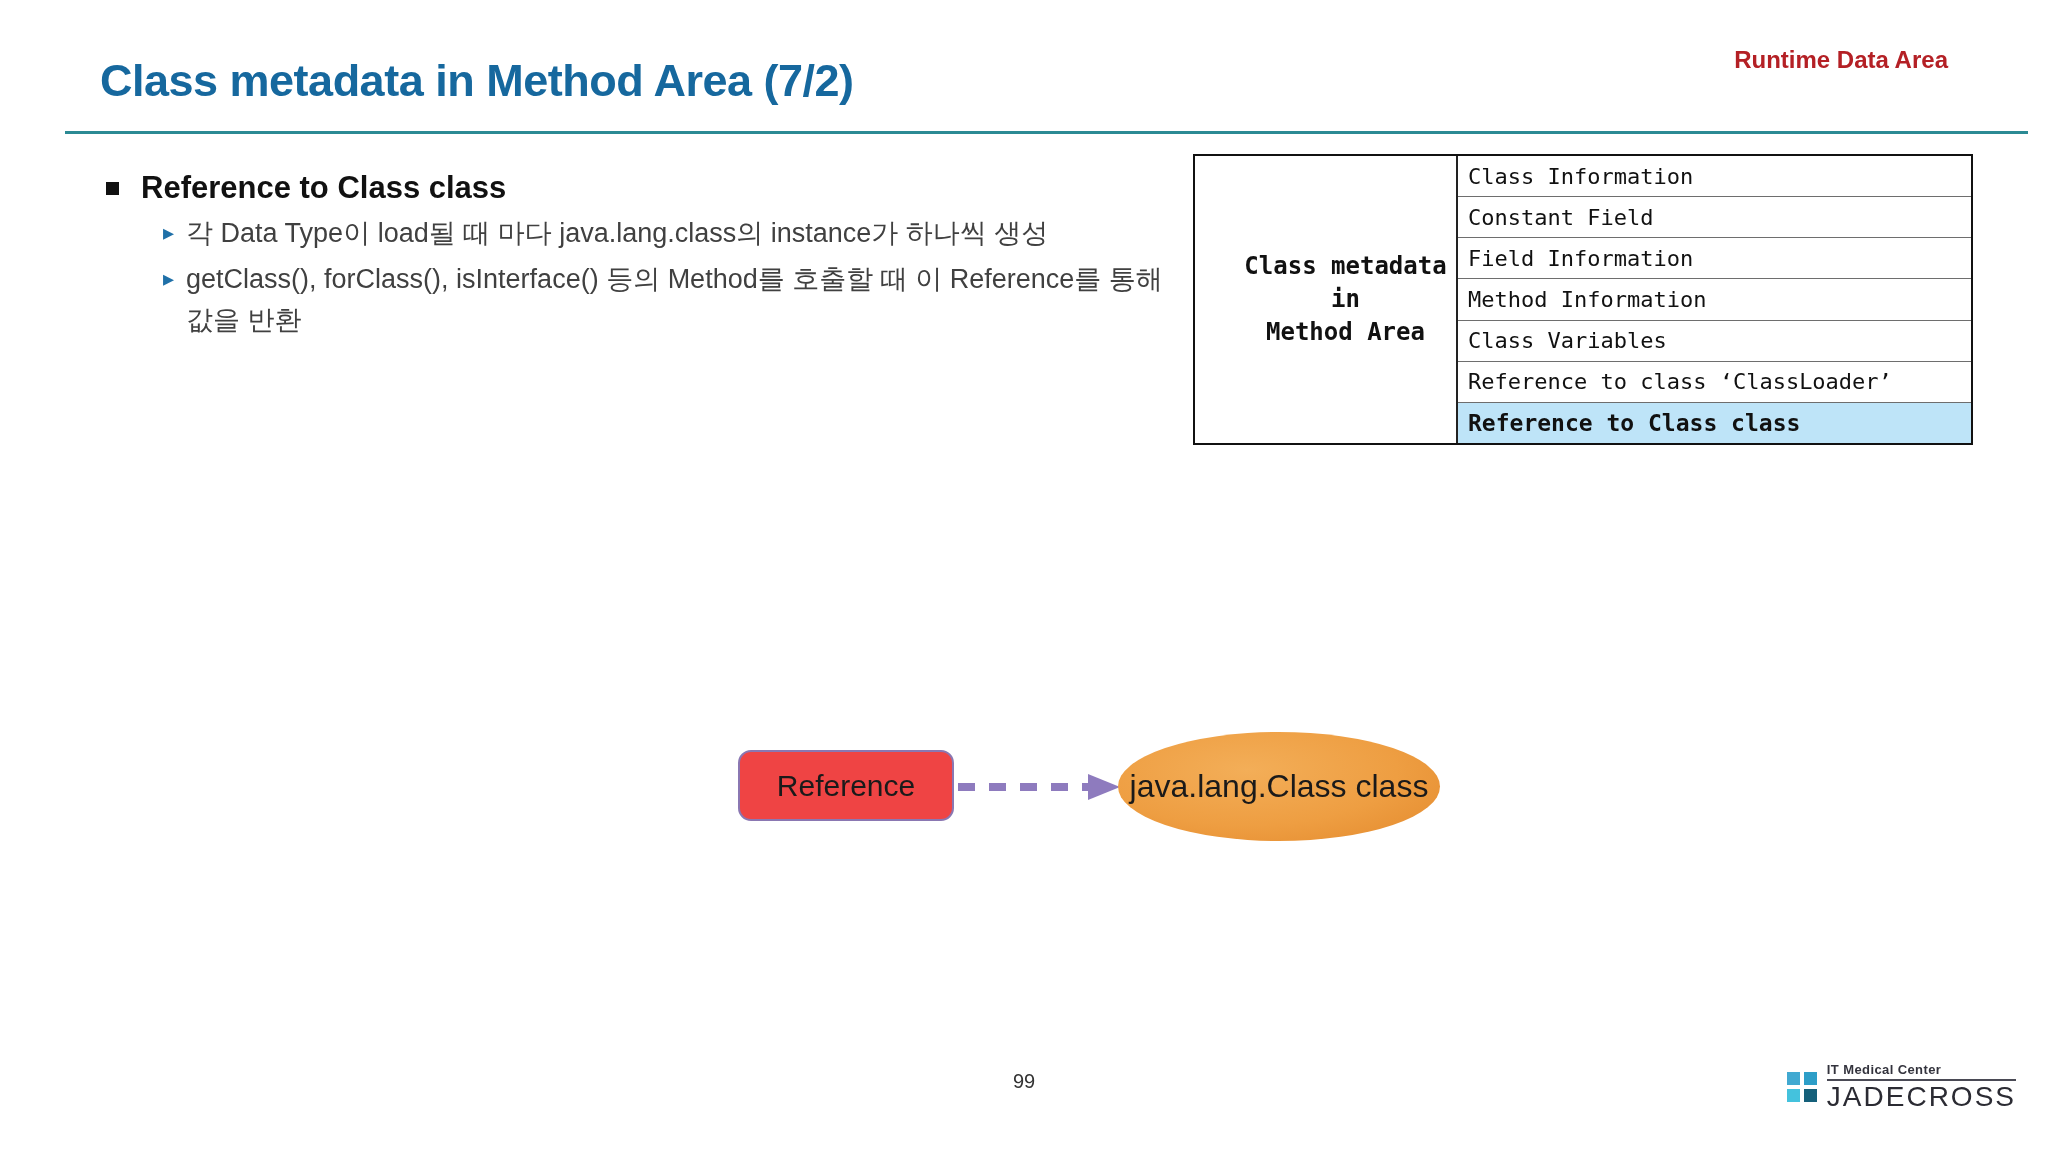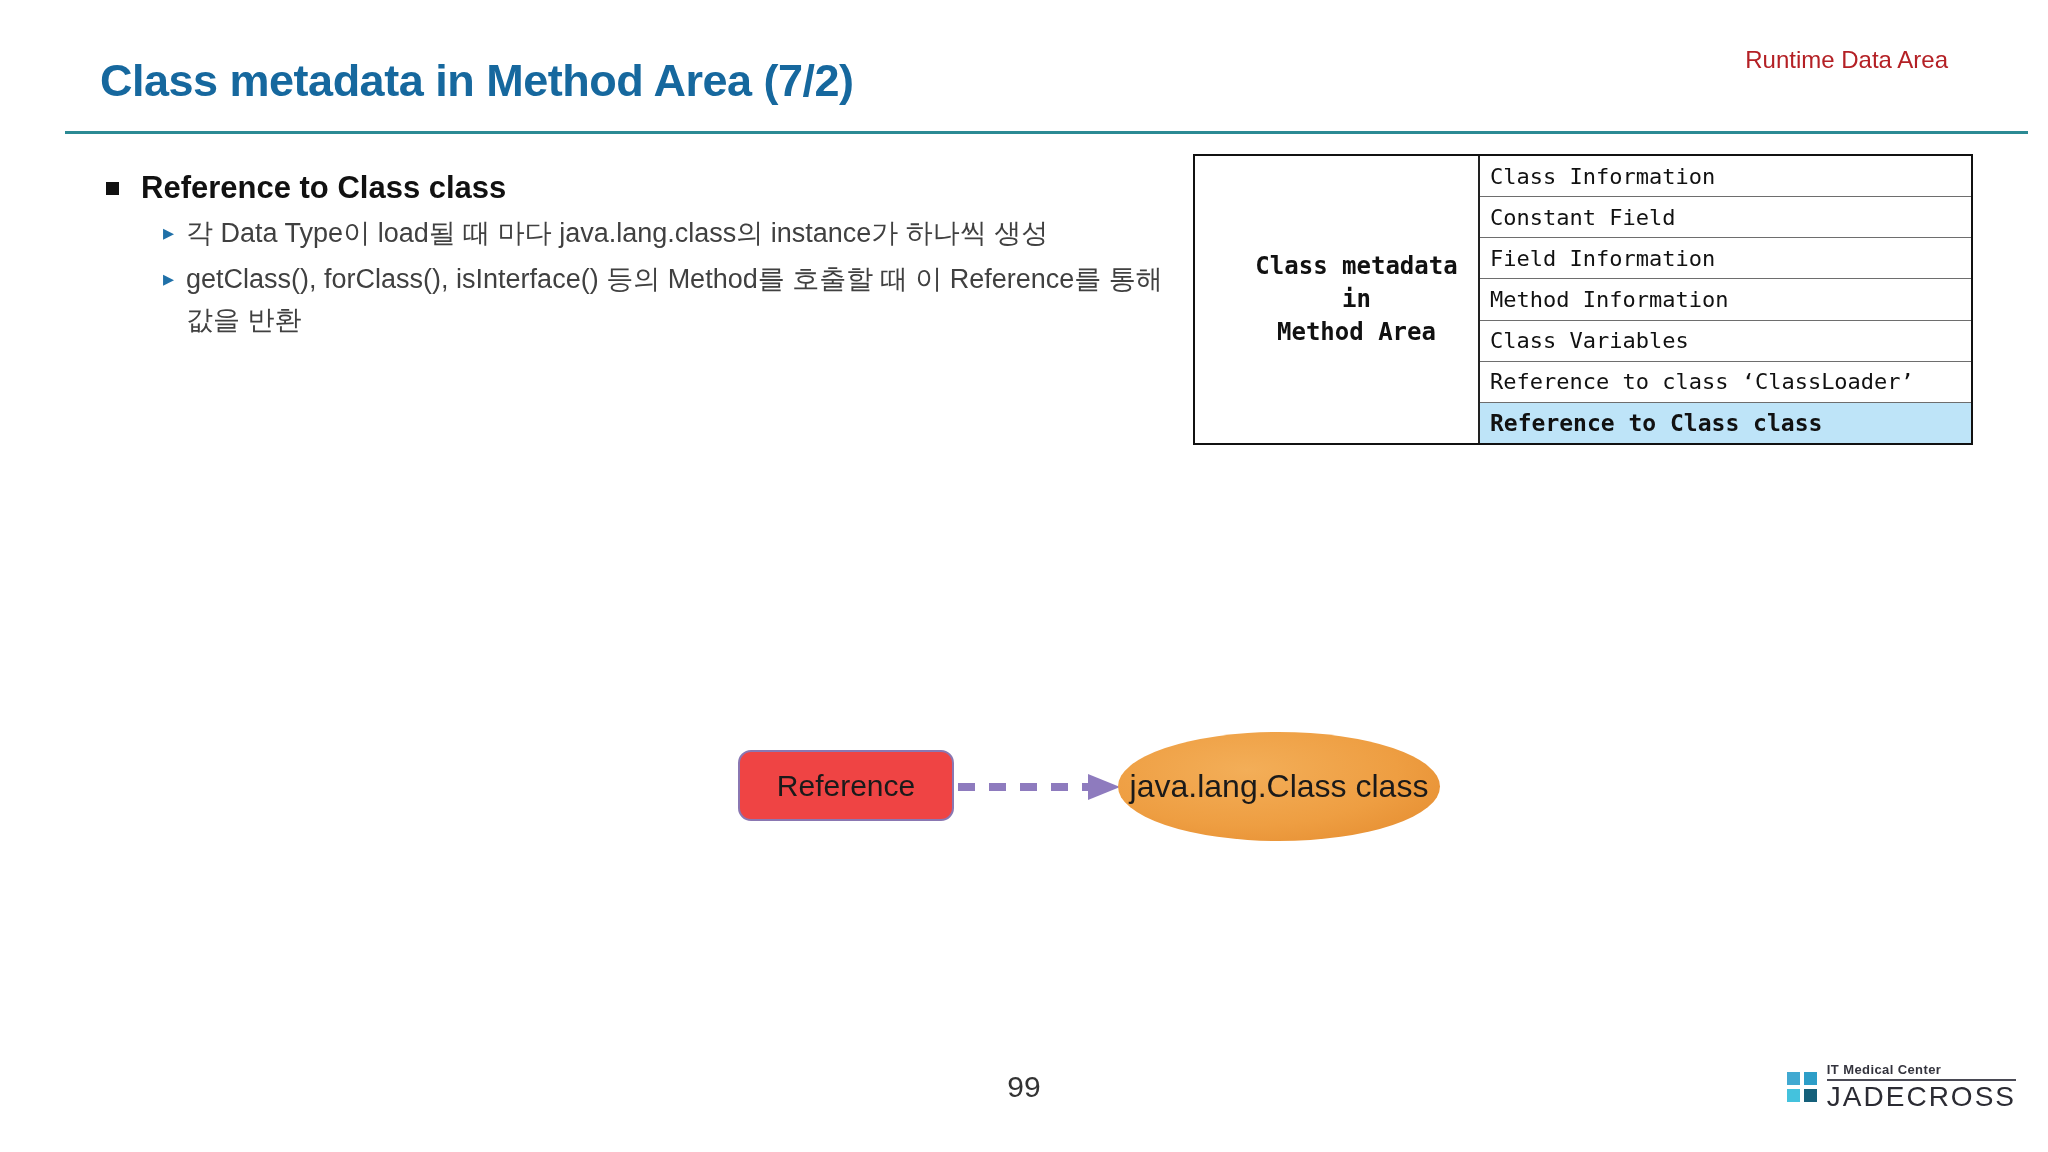--- a/index.html
+++ b/index.html
@@ -3,37 +3,37 @@
 <meta charset="utf-8">
 <style>
   * { margin:0; padding:0; box-sizing:border-box; }
   html,body { width:2048px; height:1152px; background:#ffffff; }
   body { font-family:"Liberation Sans", sans-serif; position:relative; overflow:hidden; }
 
   .slide { position:absolute; inset:0; background:#ffffff; }
 
   
   .title { position:absolute; left:100px; top:55px; font-size:45px; font-weight:bold; color:#16689E; letter-spacing:-0.5px; }
-  .corner-label { position:absolute; right:100px; top:46px; font-size:24px; font-weight:normal; color:#B42025; }
+  .corner-label { position:absolute; right:100px; top:46px; font-size:24px; font-weight:bold; color:#B42025; }
   .divider { position:absolute; left:65px; right:20px; top:131px; height:3px; background:#2B8A94; }
 
   
   .heading-row { position:absolute; left:106px; top:170px; display:flex; align-items:center; }
   .sq-bullet { width:13px; height:13px; background:#111; margin-right:22px; display:inline-block; }
   .heading-text { font-size:31px; font-weight:bold; color:#111; }
 
   .bullets { position:absolute; left:163px; top:213px; width:1000px; }
   .bullet-row { display:flex; margin-bottom:5px; }
   .tri-icon { color:#1F70A8; font-size:22px; line-height:40px; margin-right:12px; flex:0 0 auto; }
   .bullet-text { font-size:27px; line-height:41px; color:#404040; }
 
   
   .meta-table { position:absolute; left:1193px; top:154px; width:780px; height:291px;
                 border:2.5px solid #111; display:flex; background:#fff; }
-  .meta-left { width:285px; border-right:2px solid #222; display:flex; flex-direction:column;
+  .meta-left { width:263px; border-right:2px solid #222; display:flex; flex-direction:column;
                align-items:center; justify-content:center;
                font-family:"DejaVu Sans Mono", monospace; font-weight:bold; font-size:24px; color:#111; line-height:1.38;padding-left:40px; }
   .meta-right { flex:1; display:flex; flex-direction:column; }
   .meta-row { flex:1; display:flex; align-items:center; padding-left:10px;
               font-family:"DejaVu Sans Mono", monospace; font-size:22px; color:#111;
               border-bottom:1px solid #6e6e6e; }
   .meta-row:last-child { border-bottom:none; }
   .meta-row.highlight { background:#BEE4F8; font-weight:bold; font-size:23px; }
 
   
@@ -43,21 +43,21 @@
              font-size:30px; color:#1a1a1a; }
   .dash-arrow { position:absolute; left:956px; top:768px; width:166px; height:38px; }
   .class-ellipse { position:absolute; left:1118px; top:732px; width:322px; height:109px;
                    border-radius:50%;
                    background:radial-gradient(ellipse at 40% 35%, #F3AE58 0%, #EE9E42 55%, #E3892C 100%);
                    display:flex; align-items:center; justify-content:center;
                    font-size:32px; color:#1a1a1a; }
 
   
   .page-number { position:absolute; left:50%; transform:translateX(-50%); top:1070px;
-                 font-size:30px; color:#333; }
+                 font-size:20px; color:#333; }
   .logo { position:absolute; right:32px; top:1062px; display:flex; align-items:flex-start; }
   .logo-squares { display:grid; grid-template-columns:13px 13px; grid-template-rows:13px 13px;
                   gap:4px; margin:10px 10px 0 0; }
   .sq { width:13px; height:13px; }
   .sq1 { background:#41A9D1; } .sq2 { background:#2D9EC8; }
   .sq3 { background:#44C2DD; } .sq4 { background:#15607A; }
   .logo-text { display:flex; flex-direction:column;justify-content:flex-end; }
   .logo-top { font-size:13px; font-weight:bold; color:#33333d; letter-spacing:0.4px;
               border-bottom:2px solid #4a4a55; padding-bottom:2px; }
   .logo-name { font-size:28px; color:#2b2b33; letter-spacing:2px; margin-top:0px; }

